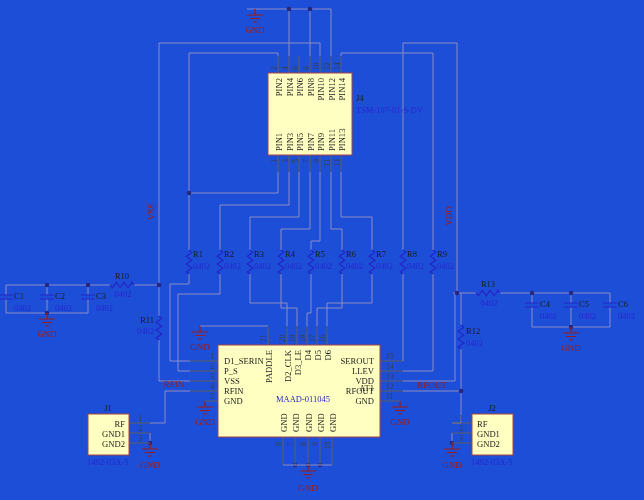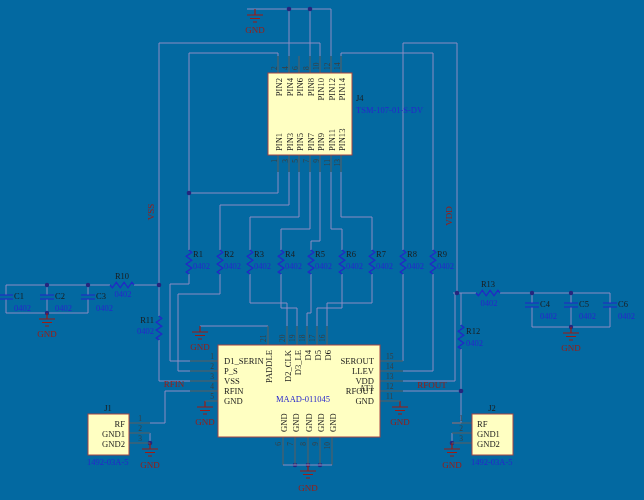--- a/index.html
+++ b/index.html
@@ -1,16 +1,16 @@
 <!DOCTYPE html>
 <html><head>
 <meta charset="utf-8">
 <style>
   html,body{margin:0;padding:0;background:#ffffff;}
-  .canvas{width:644px;height:500px;position:relative;background:#0369a1;font-family:"Liberation Serif",serif;}
+  .canvas{width:644px;height:500px;position:relative;background:#1d4ed8;font-family:"Liberation Serif",serif;}
   svg text{font-family:"Liberation Serif",serif;fill:#1c1c1c;font-size:8.8px;}
   .w{stroke:#8d8dc3;stroke-width:1;fill:none;}
   .stub{stroke:#5f5f5f;stroke-width:1;fill:none;}
   .sym{stroke:#2525c8;stroke-width:1.2;fill:none;}
   .box{fill:#ffffc2;stroke:#a64545;stroke-width:1;}
   .gndc{stroke:#9e1b12;stroke-width:1.2;fill:none;}
   .dot{fill:#26267e;stroke:none;}
   .net{fill:#9e1b12;font-size:9px;}
   .val{fill:#2727cc;font-size:8.5px;}
   .ref{fill:#1c1c1c;font-size:8.5px;}

